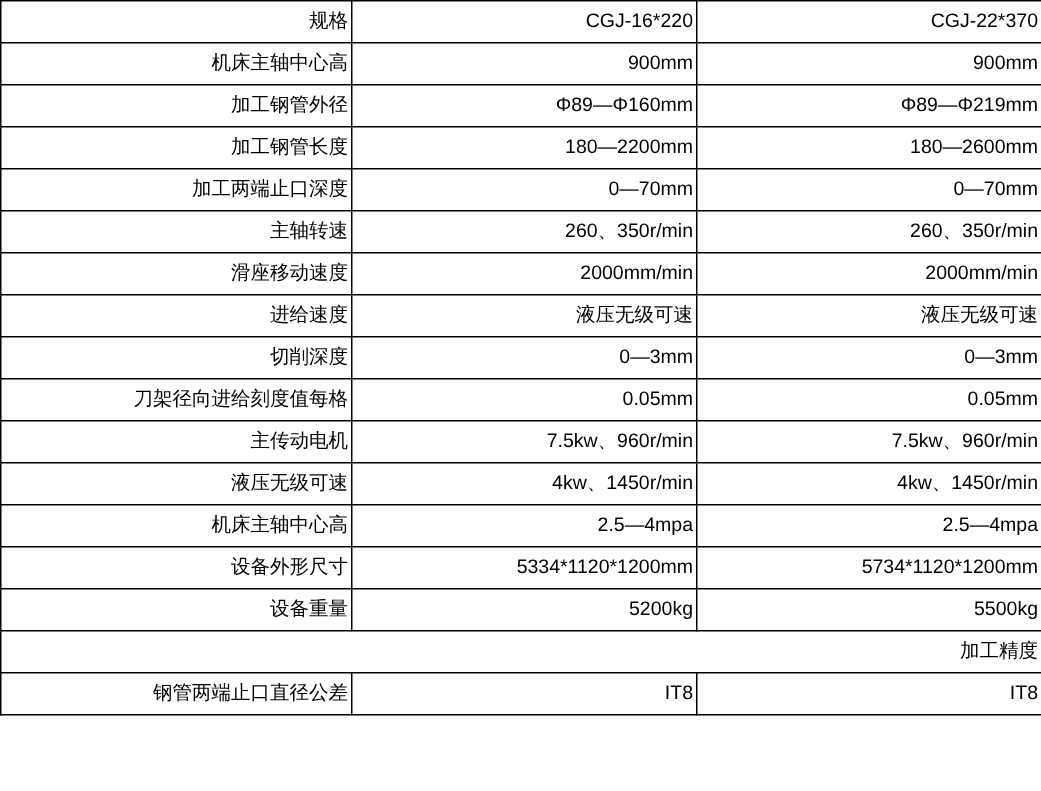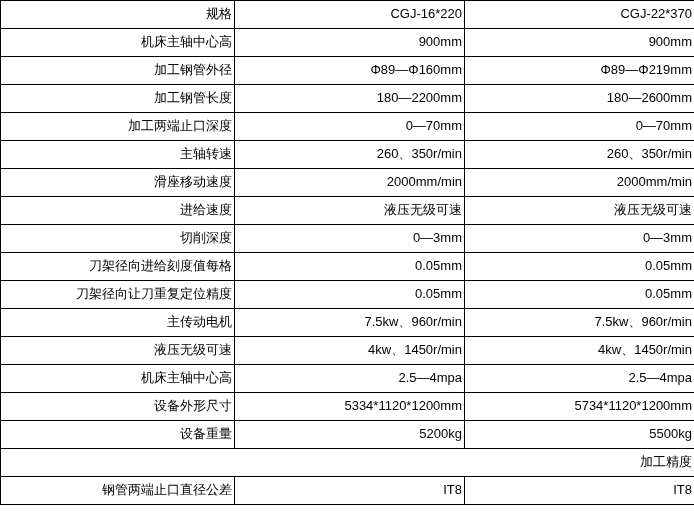--- a/index.html
+++ b/index.html
@@ -97,25 +97,20 @@
       <td class="label">切削深度</td>
       <td>0—3mm</td>
       <td>0—3mm</td>
     </tr>
     <tr>
       <td class="label">刀架径向进给刻度值每格</td>
       <td>0.05mm</td>
       <td>0.05mm</td>
     </tr>
     <tr>
-      <td class="label">刀架径向让刀重复定位精度</td>
-      <td>0.05mm</td>
-      <td>0.05mm</td>
-    </tr>
-    <tr>
       <td class="label">主传动电机</td>
       <td>7.5kw、960r/min</td>
       <td>7.5kw、960r/min</td>
     </tr>
     <tr>
       <td class="label">液压无级可速</td>
       <td>4kw、1450r/min</td>
       <td>4kw、1450r/min</td>
     </tr>
     <tr>

